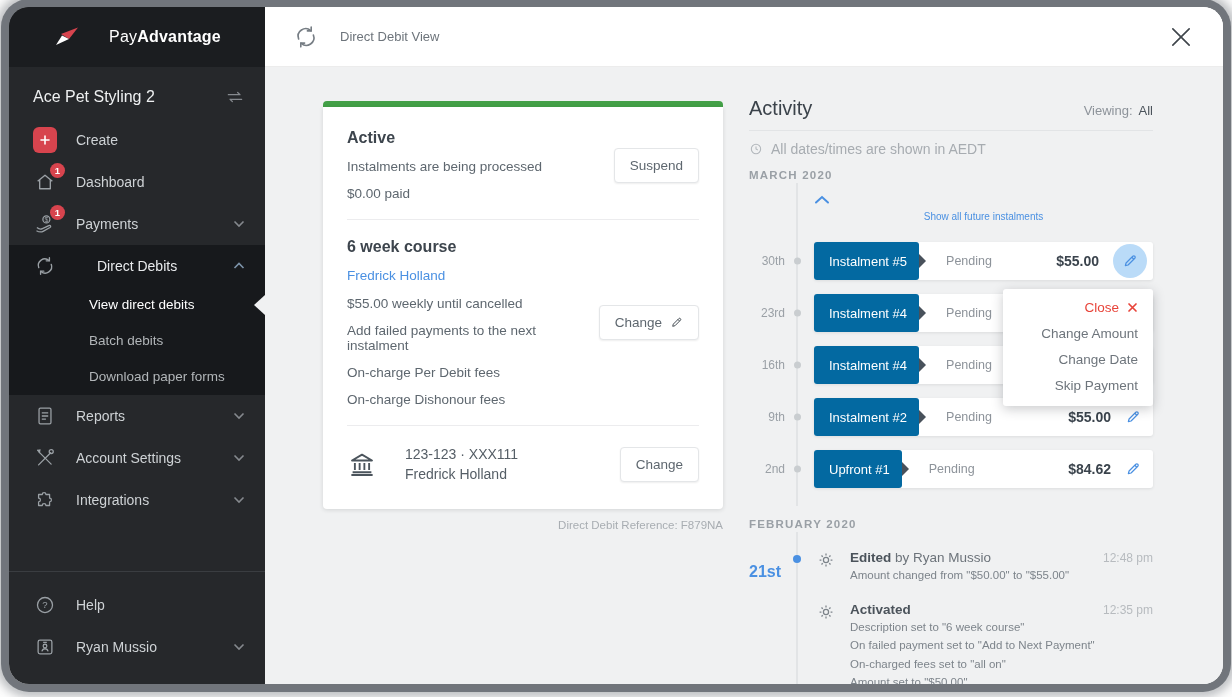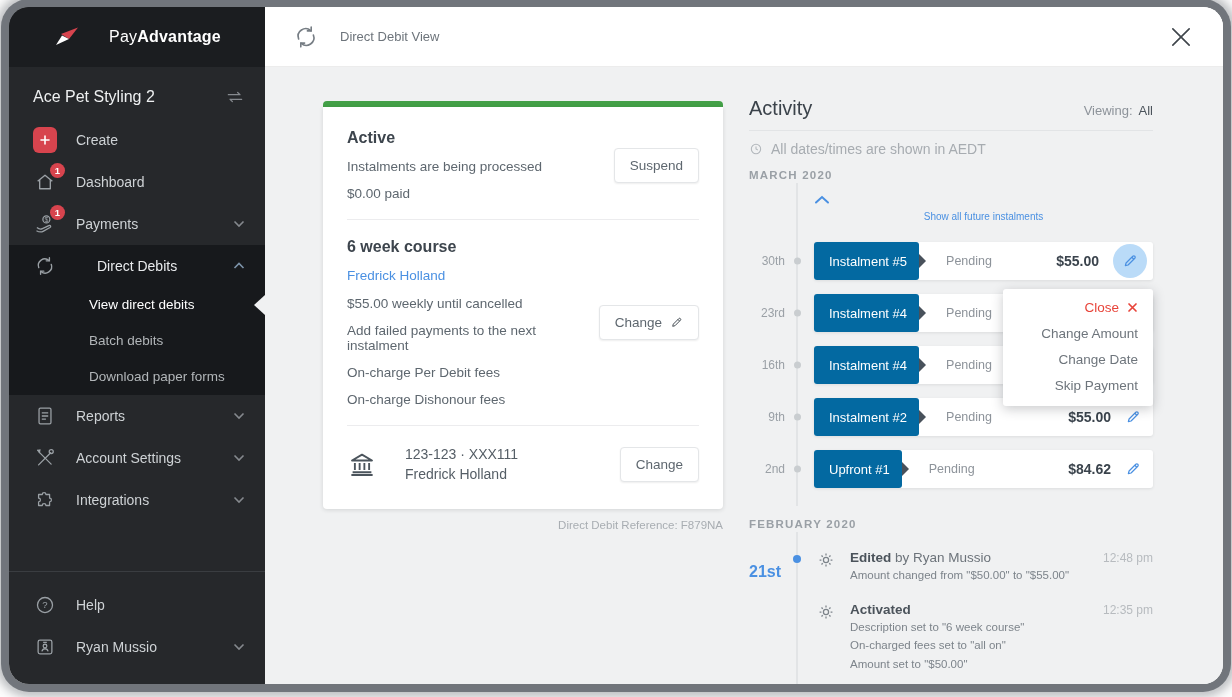--- a/index.html
+++ b/index.html
@@ -473,20 +473,21 @@
                   <circle cx="12" cy="12" r="3.1"></circle>
                   <path d="M12,4.3 v2.2 M12,17.5 v2.2 M4.3,12 h2.2 M17.5,12 h2.2 M6.6,6.6 l1.5,1.5 M15.9,15.9 l1.5,1.5 M17.4,6.6 l-1.5,1.5 M8.1,15.9 l-1.5,1.5"></path>
                 </svg>
             </span>
             <div class="e-body">
               <div class="e-title-row">
                 <span class="e-title">Activated</span>
                 <span class="e-time">12:35 pm</span>
               </div>
               <div class="e-line">Description set to "6 week course"</div>
+              <div class="e-line">On failed payment set to "Add to Next Payment"</div>
               <div class="e-line">On-charged fees set to "all on"</div>
               <div class="e-line">Amount set to "$50.00"</div>
 
             </div>
           </div>
         </div>
 
       </div>
     </div>
   </div>

